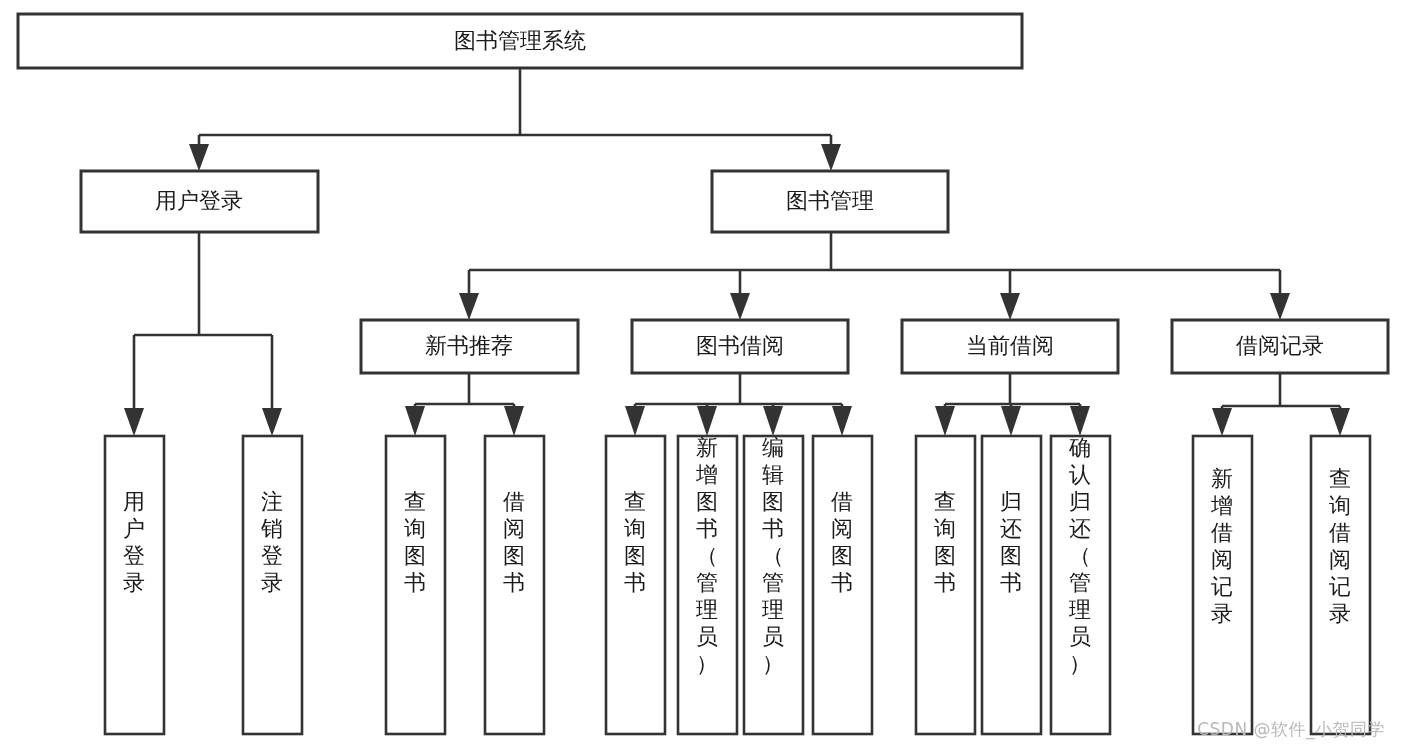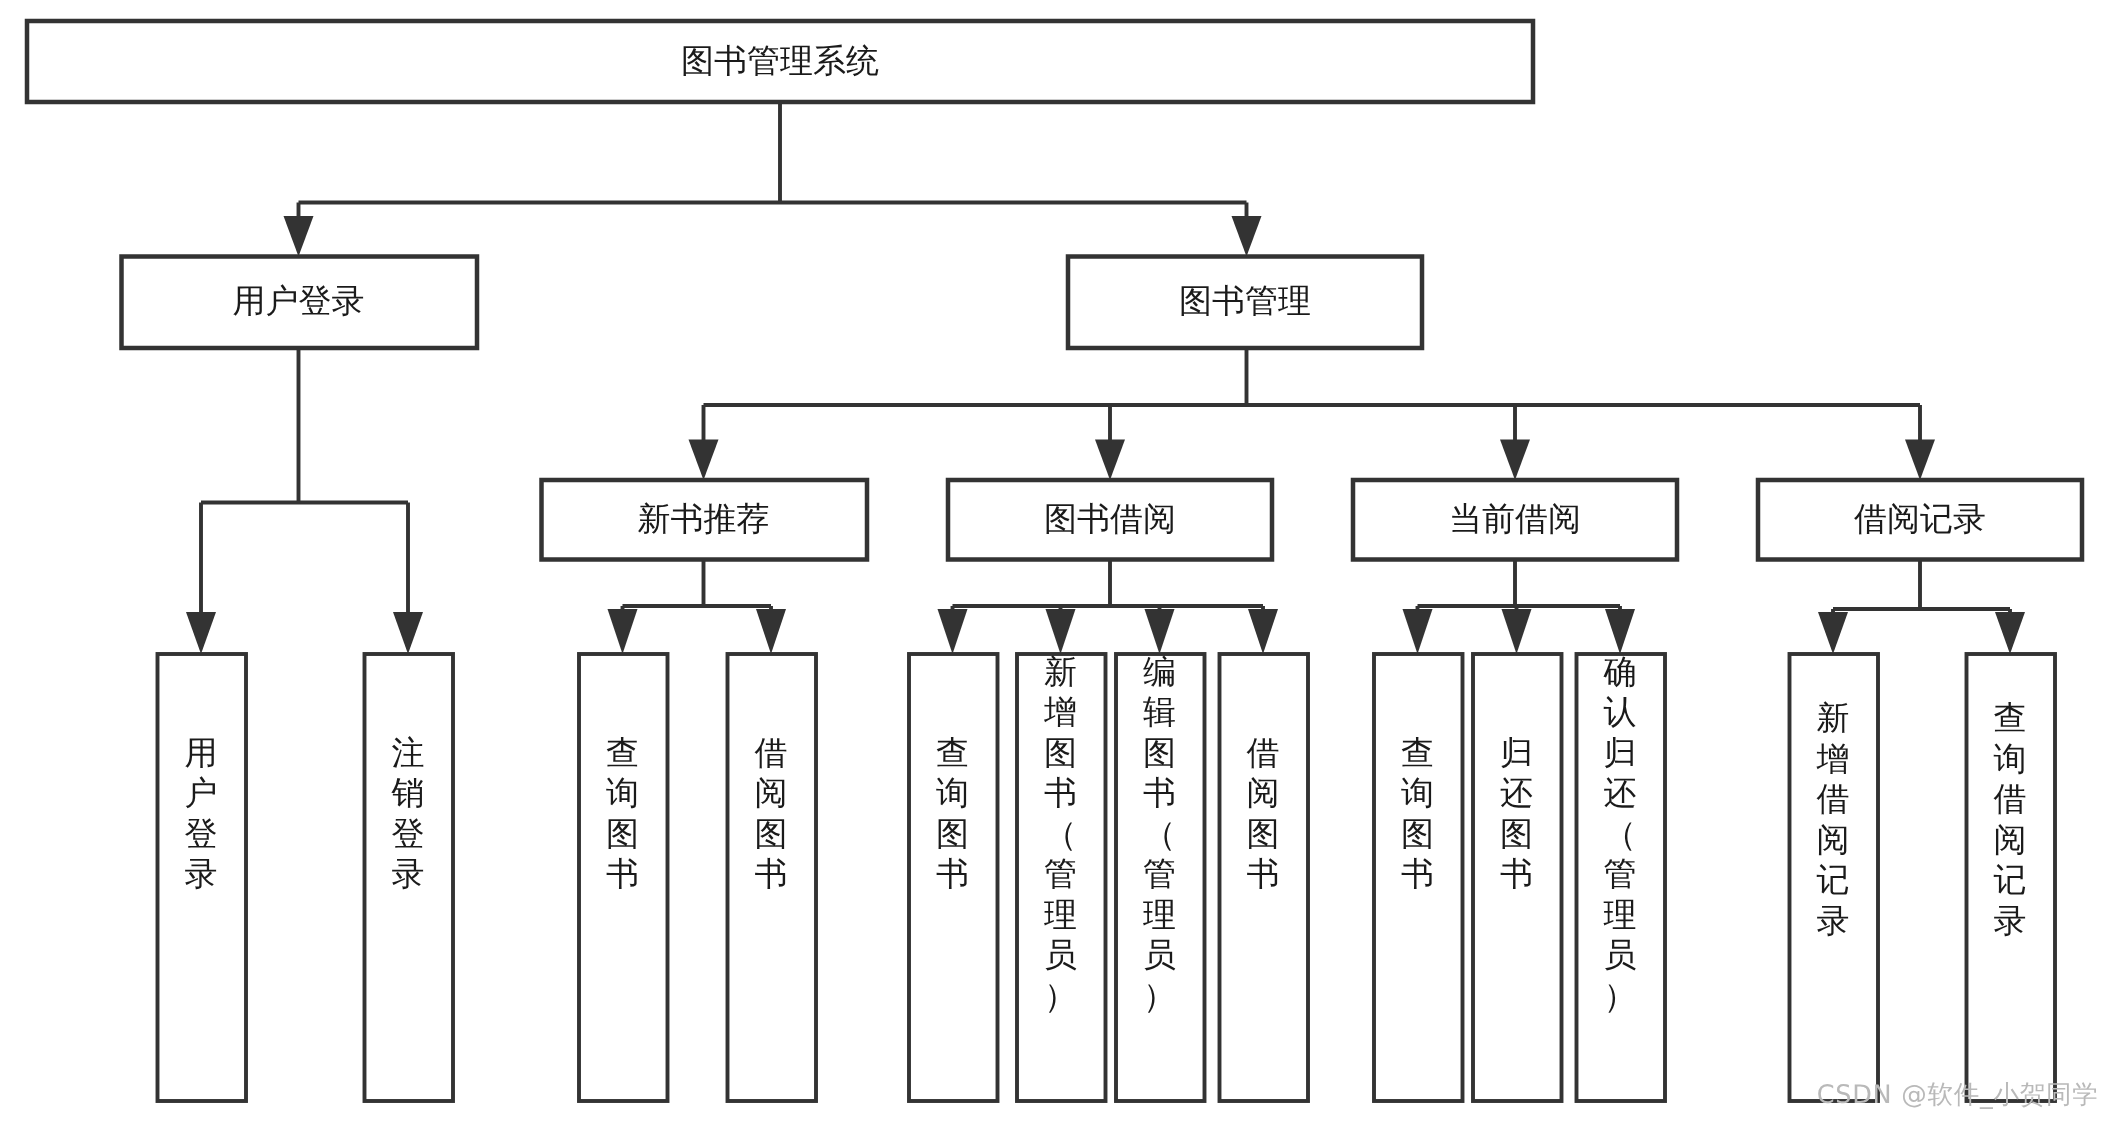--- a/index.html
+++ b/index.html
@@ -57,21 +57,21 @@
   }
   .node-label-v {
     font-family: "DejaVu Sans", "Liberation Sans", sans-serif;
     font-size: 22px;
     fill: #1a1a1a;
     text-anchor: middle;
     white-space: pre;
   }
   .watermark {
     position: absolute;
-    right: 6px;
+    right: 20px;
     bottom: 6px;
     font-family: "DejaVu Sans", "Liberation Sans", sans-serif;
     font-size: 17px;
     color: #b9b9b9;
     letter-spacing: 0.5px;
     user-select: none;
     white-space: nowrap;
   }
 </style>
 </head>

